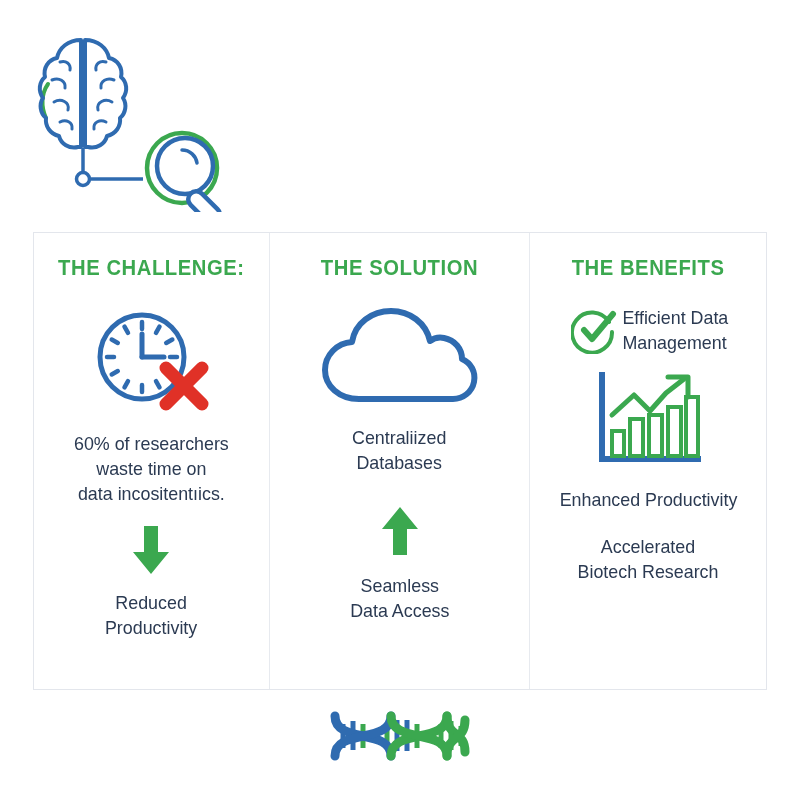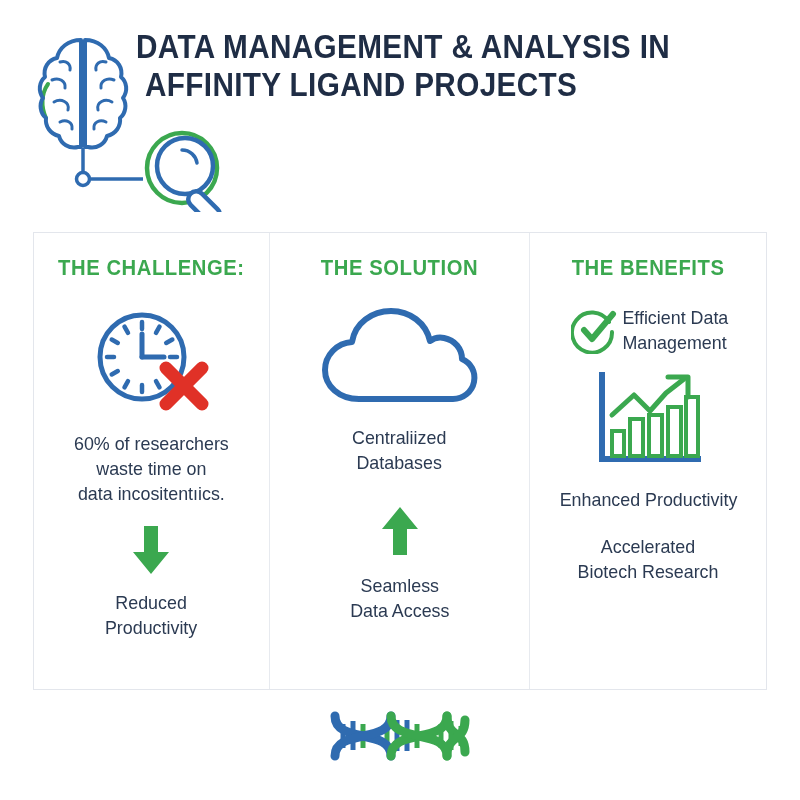--- a/index.html
+++ b/index.html
@@ -143,24 +143,20 @@
       <circle cx="152" cy="146" r="35" stroke="#3ba84f" stroke-width="4.5" fill="none"></circle>
 
       <circle cx="155" cy="144" r="28" stroke="#2f6bb0" stroke-width="4.5" fill="none"></circle>
 
       <path d="M152 128 C160 128 166 134 167 141" stroke="#2f6bb0" stroke-width="3.5" fill="none" stroke-linecap="round"></path>
 
       <rect x="166" y="166" width="16" height="38" rx="8" transform="rotate(-45 174 185)" stroke="#2f6bb0" stroke-width="4.5" fill="#ffffff"></rect>
     </svg>
   </div>
 
-  <div id="title-block">
-    <div class="title-line" id="title-line-1">DATA MANAGEMENT &amp; ANALYSIS IN</div>
-    <div class="title-line" id="title-line-2">AFFINITY LIGAND PROJECTS</div>
-  </div>
 </div>
 
 <div id="panel">
 
   <div class="column" id="col-challenge">
     <div class="col-heading">THE CHALLENGE:</div>
 
     <div class="icon-wrap" style="margin-top:24px;">
       <svg width="130" height="110" viewBox="0 0 130 110" xmlns="http://www.w3.org/2000/svg">
         <circle cx="56" cy="52" r="42" stroke="#2f6bb0" stroke-width="5" fill="none"></circle>

